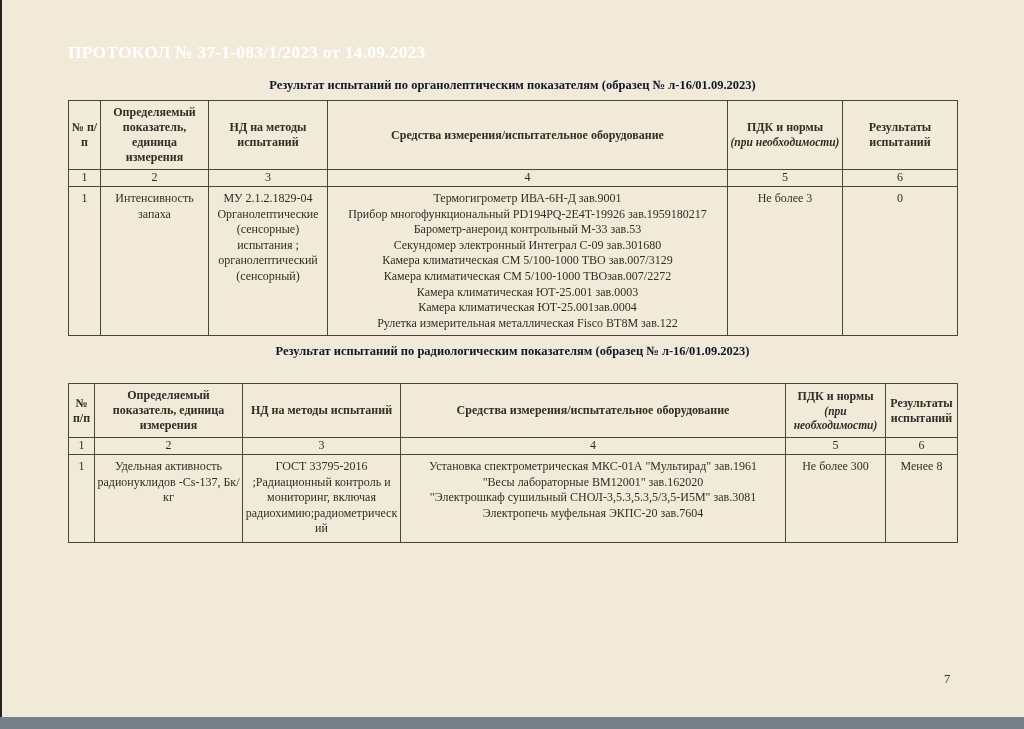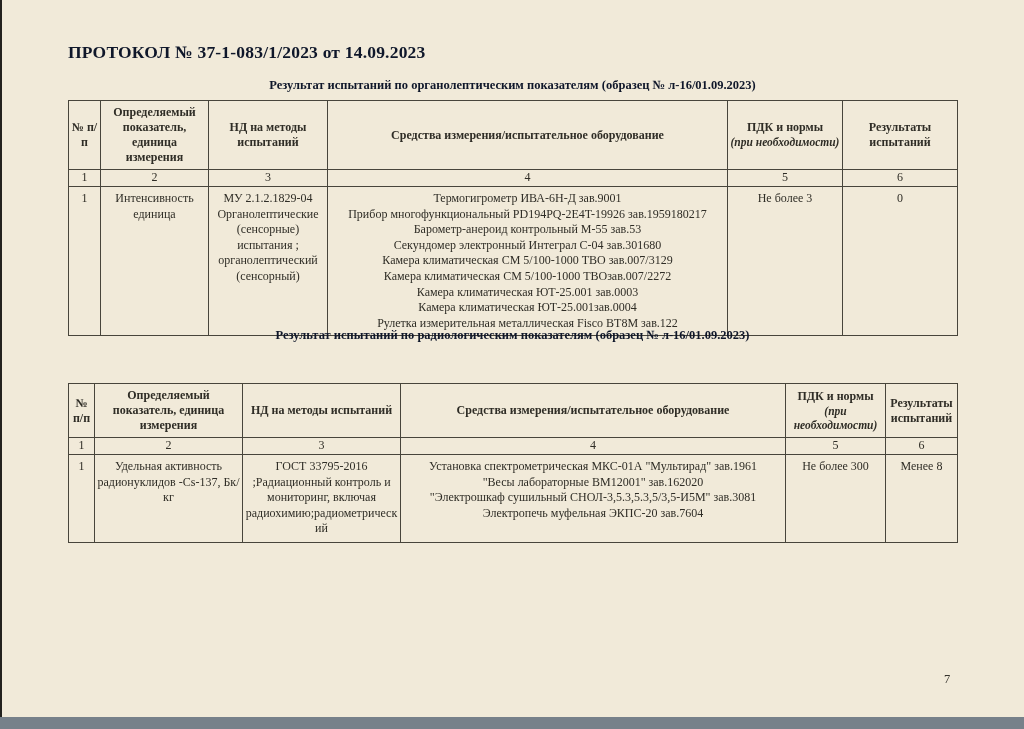--- a/index.html
+++ b/index.html
@@ -14,28 +14,28 @@
     background:#f1ead9;
   }
   .edge-left{
     position:absolute;left:0;top:0;width:2px;height:717px;background:#23221e;
   }
   .scanner-strip{
     position:absolute;left:0;top:717px;width:1024px;height:12px;background:#77818a;
   }
   .title{
     position:absolute;left:68px;top:42px;margin:0;
-    font-size:17.5px;font-weight:bold;letter-spacing:.2px;color:#0f172a;
+    font-size:17.5px;font-weight:bold;letter-spacing:.2px;color:#ffffff;
   }
   .caption{
     position:absolute;left:68px;width:889px;text-align:center;
     font-size:12.5px;font-weight:bold;color:#0f172a;
   }
   .c1{top:78px;}
-  .c2{top:328px;}
+  .c2{top:344px;}
   table.t{
     position:absolute;left:68px;border-collapse:collapse;table-layout:fixed;
     width:889px;font-size:12px;color:#2f2d26;
   }
   .t1{top:100px;}
   .t2{top:383px;}
   table.t th, table.t td{
     border:1px solid #48453b;
     padding:4px 2px;
     text-align:center;
@@ -94,27 +94,27 @@
       <td>2</td>
       <td>3</td>
       <td>4</td>
       <td>5</td>
       <td>6</td>
     </tr>
   </thead>
   <tbody>
     <tr class="data d1">
       <td>1</td>
-      <td>Интенсивность единица</td>
+      <td>Интенсивность запаха</td>
       <td>МУ 2.1.2.1829-04 Органолептические (сенсорные) испытания ; органолептический (сенсорный)</td>
       <td>
         <div class="eqline">Термогигрометр ИВА-6Н-Д зав.9001</div>
         <div class="eqline">Прибор многофункциональный PD194PQ-2E4T-19926 зав.1959180217</div>
-        <div class="eqline">Барометр-анероид контрольный М-55 зав.53</div>
-        <div class="eqline">Секундомер электронный Интеграл С-04 зав.301680</div>
+        <div class="eqline">Барометр-анероид контрольный М-33 зав.53</div>
+        <div class="eqline">Секундомер электронный Интеграл С-09 зав.301680</div>
         <div class="eqline">Камера климатическая СМ 5/100-1000 ТВО зав.007/3129</div>
         <div class="eqline">Камера климатическая СМ 5/100-1000 ТВОзав.007/2272</div>
         <div class="eqline">Камера климатическая ЮТ-25.001 зав.0003</div>
         <div class="eqline">Камера климатическая ЮТ-25.001зав.0004</div>
         <div class="eqline">Рулетка измерительная металлическая Fisco BT8M зав.122</div>
       </td>
       <td>Не более 3</td>
       <td>0</td>
     </tr>
   </tbody>

